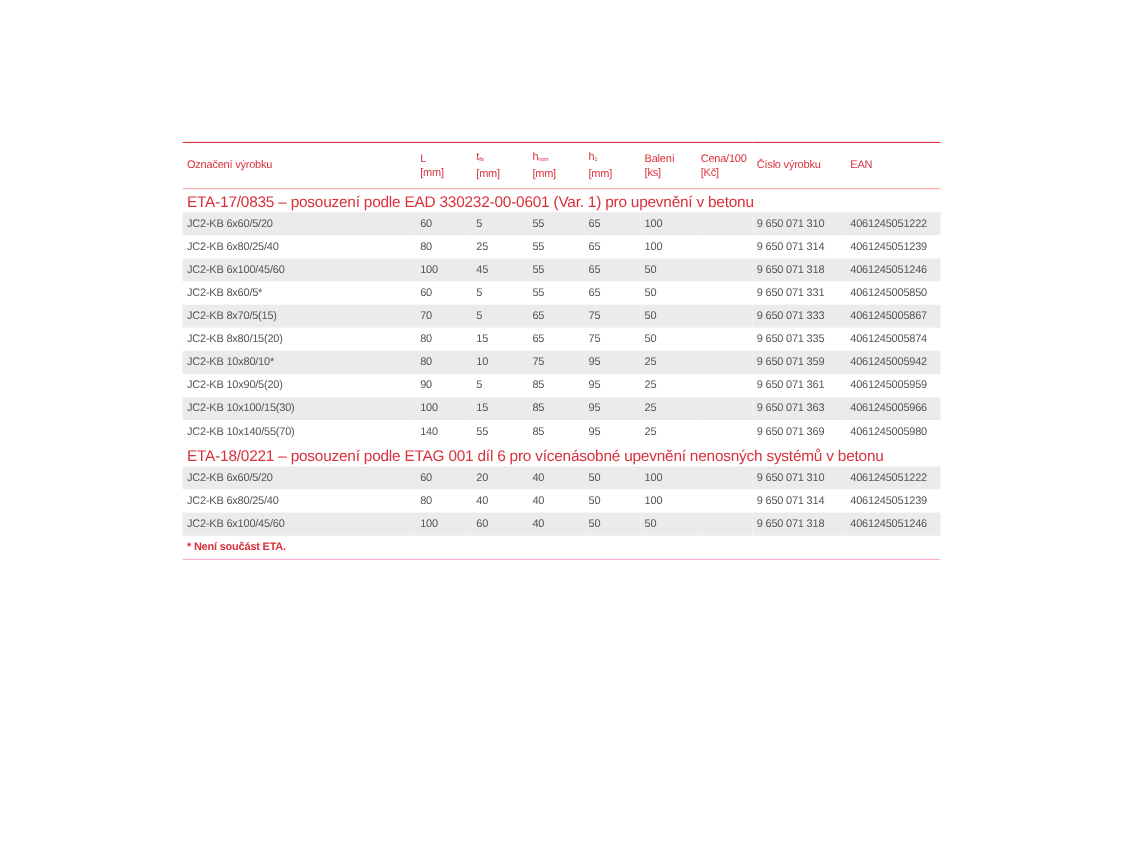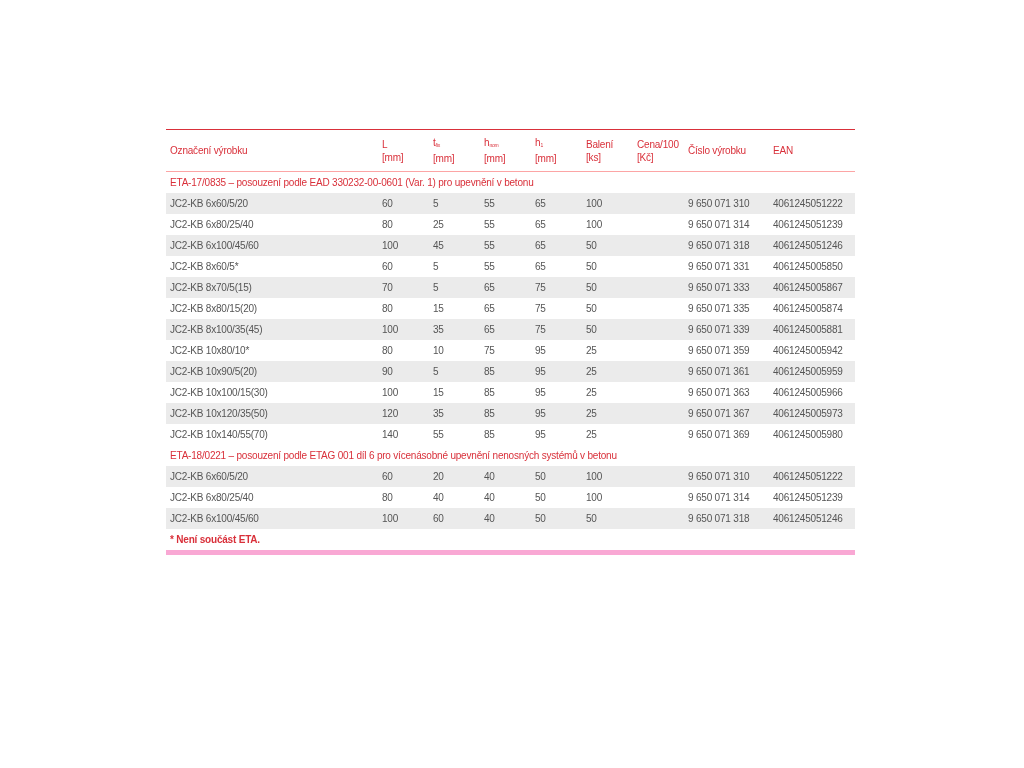--- a/index.html
+++ b/index.html
@@ -44,42 +44,42 @@
       letter-spacing: -0.2px;
     }
     th sub {
       font-size: 5px;
       vertical-align: -1px;
     }
     .section-row td {
       color: #d9303a;
       height: 21px;
       padding: 0 0 0 4px;
-      font-size: 10px;
+      font-size: 14px;
       letter-spacing: -0.2px;
       background: #ffffff;
     }
     tbody.data tr td {
       height: 21px;
       padding: 0 0 0 4px;
       font-size: 10px;
       color: #555555;
       letter-spacing: -0.2px;
       white-space: nowrap;
     }
     tbody.data tr:nth-child(odd) td { background: #ebebeb; }
     tbody.data tr:nth-child(even) td { background: #ffffff; }
     .footnote-row td {
       color: #d9303a;
       font-weight: bold;
       height: 21px;
       padding: 0 0 0 4px;
       font-size: 10px;
       letter-spacing: -0.2px;
-      border-bottom: 5px solid #f9a8d4;
+      border-bottom: 1px solid #f9a8d4;
     }
   </style>
 </head>
 <body>
 
 <div class="table-wrap">
   <table>
     <colgroup>
       <col style="width:212px">
       <col style="width:51px">
@@ -170,31 +170,20 @@
           <td>80</td>
           <td>15</td>
           <td>65</td>
           <td>75</td>
           <td>50</td>
           <td></td>
           <td>9 650 071 335</td>
           <td>4061245005874</td>
         </tr>
         <tr>
-          <td>JC2-KB 8x100/35(45)</td>
-          <td>100</td>
-          <td>35</td>
-          <td>65</td>
-          <td>75</td>
-          <td>50</td>
-          <td></td>
-          <td>9 650 071 339</td>
-          <td>4061245005881</td>
-        </tr>
-        <tr>
           <td>JC2-KB 10x80/10*</td>
           <td>80</td>
           <td>10</td>
           <td>75</td>
           <td>95</td>
           <td>25</td>
           <td></td>
           <td>9 650 071 359</td>
           <td>4061245005942</td>
         </tr>
@@ -212,31 +201,20 @@
         <tr>
           <td>JC2-KB 10x100/15(30)</td>
           <td>100</td>
           <td>15</td>
           <td>85</td>
           <td>95</td>
           <td>25</td>
           <td></td>
           <td>9 650 071 363</td>
           <td>4061245005966</td>
-        </tr>
-        <tr>
-          <td>JC2-KB 10x120/35(50)</td>
-          <td>120</td>
-          <td>35</td>
-          <td>85</td>
-          <td>95</td>
-          <td>25</td>
-          <td></td>
-          <td>9 650 071 367</td>
-          <td>4061245005973</td>
         </tr>
         <tr>
           <td>JC2-KB 10x140/55(70)</td>
           <td>140</td>
           <td>55</td>
           <td>85</td>
           <td>95</td>
           <td>25</td>
           <td></td>
           <td>9 650 071 369</td>

